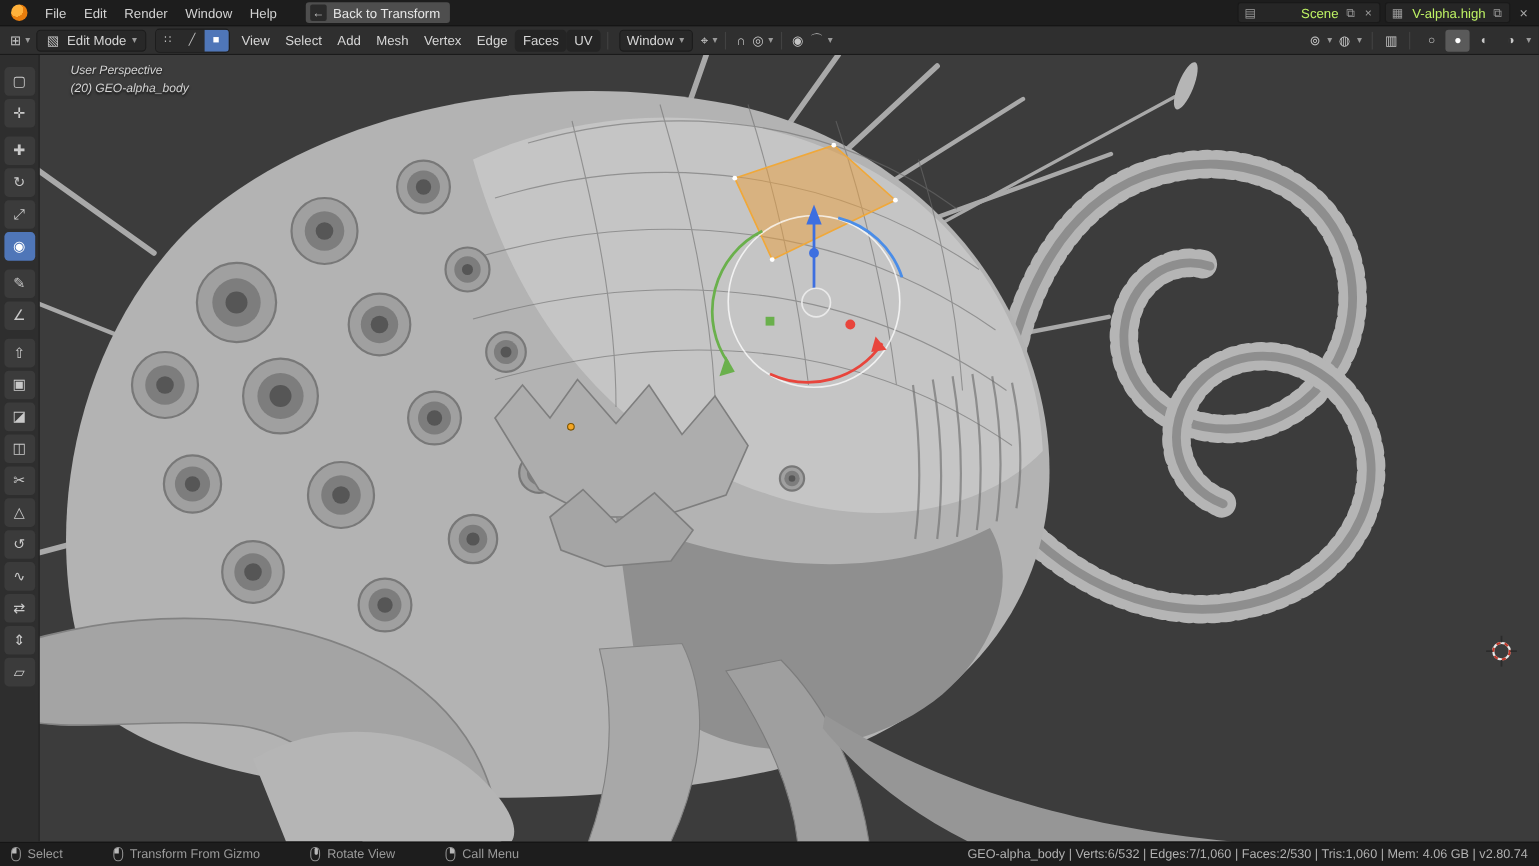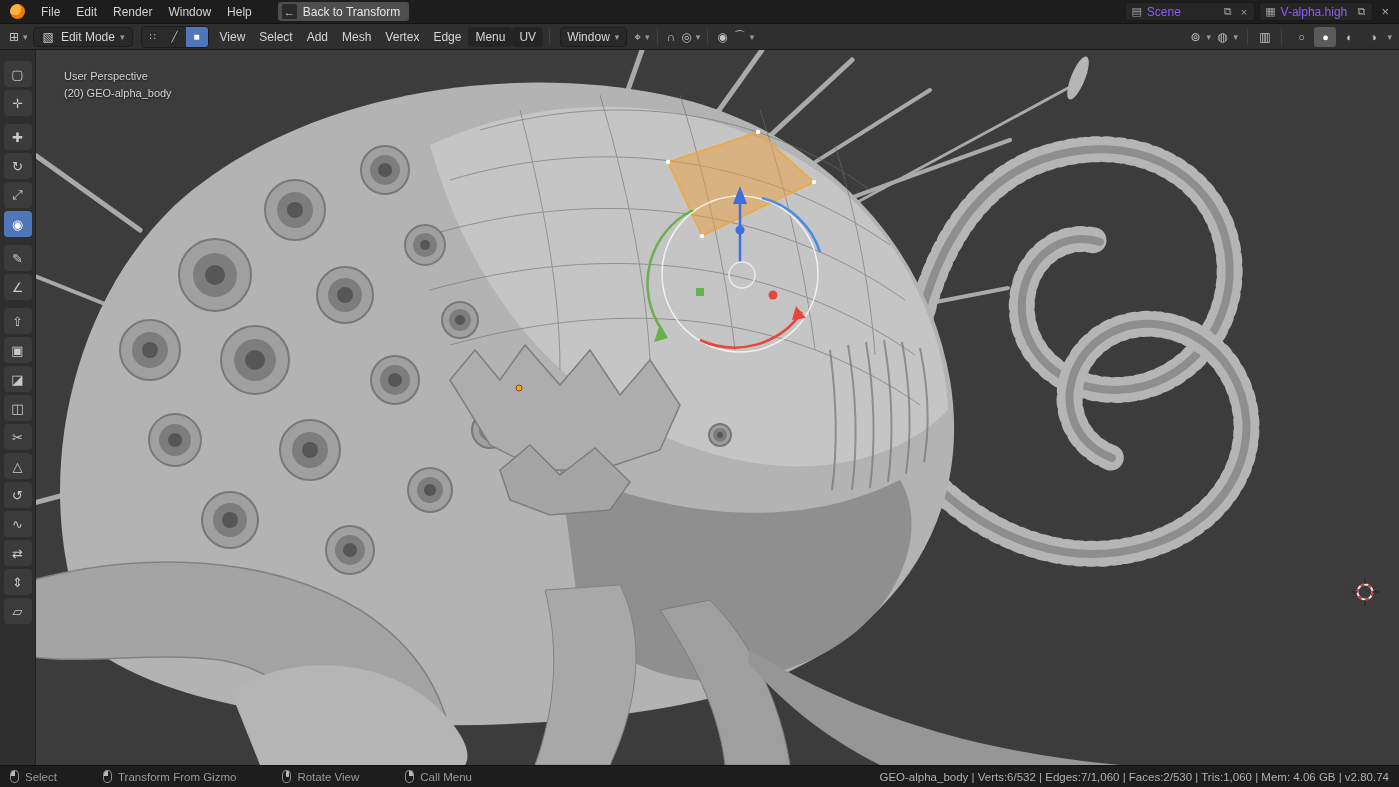--- a/index.html
+++ b/index.html
@@ -15,21 +15,21 @@
     margin:0 8px 0 4px; }
   .menu-item { padding:2px 8px; border-radius:3px; cursor:default; }
   .back-btn { margin-left:18px; background:#4e4e4e; border-radius:3px; padding:2px 9px 2px 4px;
     display:flex; align-items:center; gap:6px; color:#e6e6e6; }
   .back-btn .bicon { background:#2a2a2a; border-radius:2px; width:15px; height:15px;
     display:flex; align-items:center; justify-content:center; font-size:11px; color:#cfcfcf; }
   .tb-right { margin-left:auto; display:flex; align-items:center; gap:4px; }
   .tb-widget { display:flex; align-items:center; gap:5px; background:#262626; border:1px solid #191919;
     border-radius:3px; padding:1px 5px; height:19px; }
   .tb-widget .wicon { color:#9f9f9f; font-size:11px; }
-  .tb-widget .wlabel { color:#8b5cf6; min-width:70px; }
+  .tb-widget .wlabel { color:#bef264; min-width:70px;text-align:right; }
   .tb-widget .mini { color:#9a9a9a; font-size:11px; padding:0 2px; }
   .tb-close { color:#a8a8a8; padding:0 4px; font-size:13px; }
 
   
   .header { height:26px; background:#2f2f2f; display:flex; align-items:center; color:#d6d6d6;
     font-size:12px; padding:0 6px; border-bottom:1px solid #1a1a1a; flex:0 0 26px; }
   .hicon { color:#c4c4c4; padding:0 3px; font-size:12px; }
   .caret { color:#9a9a9a; font-size:9px; padding:0 1px; }
   .dropdown { display:flex; align-items:center; gap:4px; background:#282828; border:1px solid #1c1c1c;
     border-radius:4px; padding:2px 6px; margin:0 4px; }
@@ -47,22 +47,22 @@
 
   
   .main { flex:1 1 auto; position:relative; background:#3c3c3c; overflow:hidden; }
   .vp-svg { position:absolute; inset:0; z-index:1; }
   .toolbar { position:absolute; left:0; top:0; bottom:0; width:36px; background:#2e2e2e;
     border-right:1px solid #222; z-index:2; padding-top:8px; }
   .tool { width:28px; height:26px; margin:3px auto; border-radius:4px; background:#3b3b3b;
     color:#c9c9c9; display:flex; align-items:center; justify-content:center; font-size:13px; }
   .tool.gap { margin-top:8px; }
   .tool.active { background:#4f76b8; color:#ffffff; }
-  .vp-overlay { position:absolute; left:64px; top:18px; z-index:3; color:#d4d4d4; font-size:11px;
-    line-height:17px; text-shadow:0 1px 2px rgba(0,0,0,.7); }
+  .vp-overlay { position:absolute; left:64px; top:6px; z-index:3; color:#d4d4d4; font-size:11px;
+    line-height:17px; text-shadow:0 1px 2px rgba(0,0,0,.7);font-style:italic; }
 
   
   .statusbar { height:22px; background:#1d1d1d; border-top:1px solid #121212; display:flex;
     align-items:center; color:#9a9a9a; font-size:11.5px; padding:0 10px; flex:0 0 22px; }
   .hint { display:flex; align-items:center; margin-right:46px; }
   .mouse { display:inline-block; width:9px; height:13px; border:1px solid #8f8f8f;
     border-radius:4px / 5px; position:relative; margin-right:6px; }
   .mouse::before { content:""; position:absolute; top:0; left:0; width:4px; height:5px;
     background:#b9b9b9; border-radius:3px 0 0 0; }
   .mouse.m::before { left:2.5px; width:3px; height:6px; border-radius:1px; }
@@ -113,21 +113,21 @@
       <span>∷</span>
       <span>╱</span>
       <span class="active">■</span>
     </div>
     <span class="hmenu">View</span>
     <span class="hmenu">Select</span>
     <span class="hmenu">Add</span>
     <span class="hmenu">Mesh</span>
     <span class="hmenu">Vertex</span>
     <span class="hmenu">Edge</span>
-    <span class="hmenu pill">Menu</span>
+    <span class="hmenu pill">Faces</span>
     <span class="hmenu pill">UV</span>
     <div class="hsep"></div>
     <div class="dropdown">
       <span>Window</span>
       <span class="caret">▾</span>
     </div>
     <span class="hicon">⌖</span>
     <span class="caret">▾</span>
     <div class="hsep"></div>
     <span class="hicon">∩</span>

